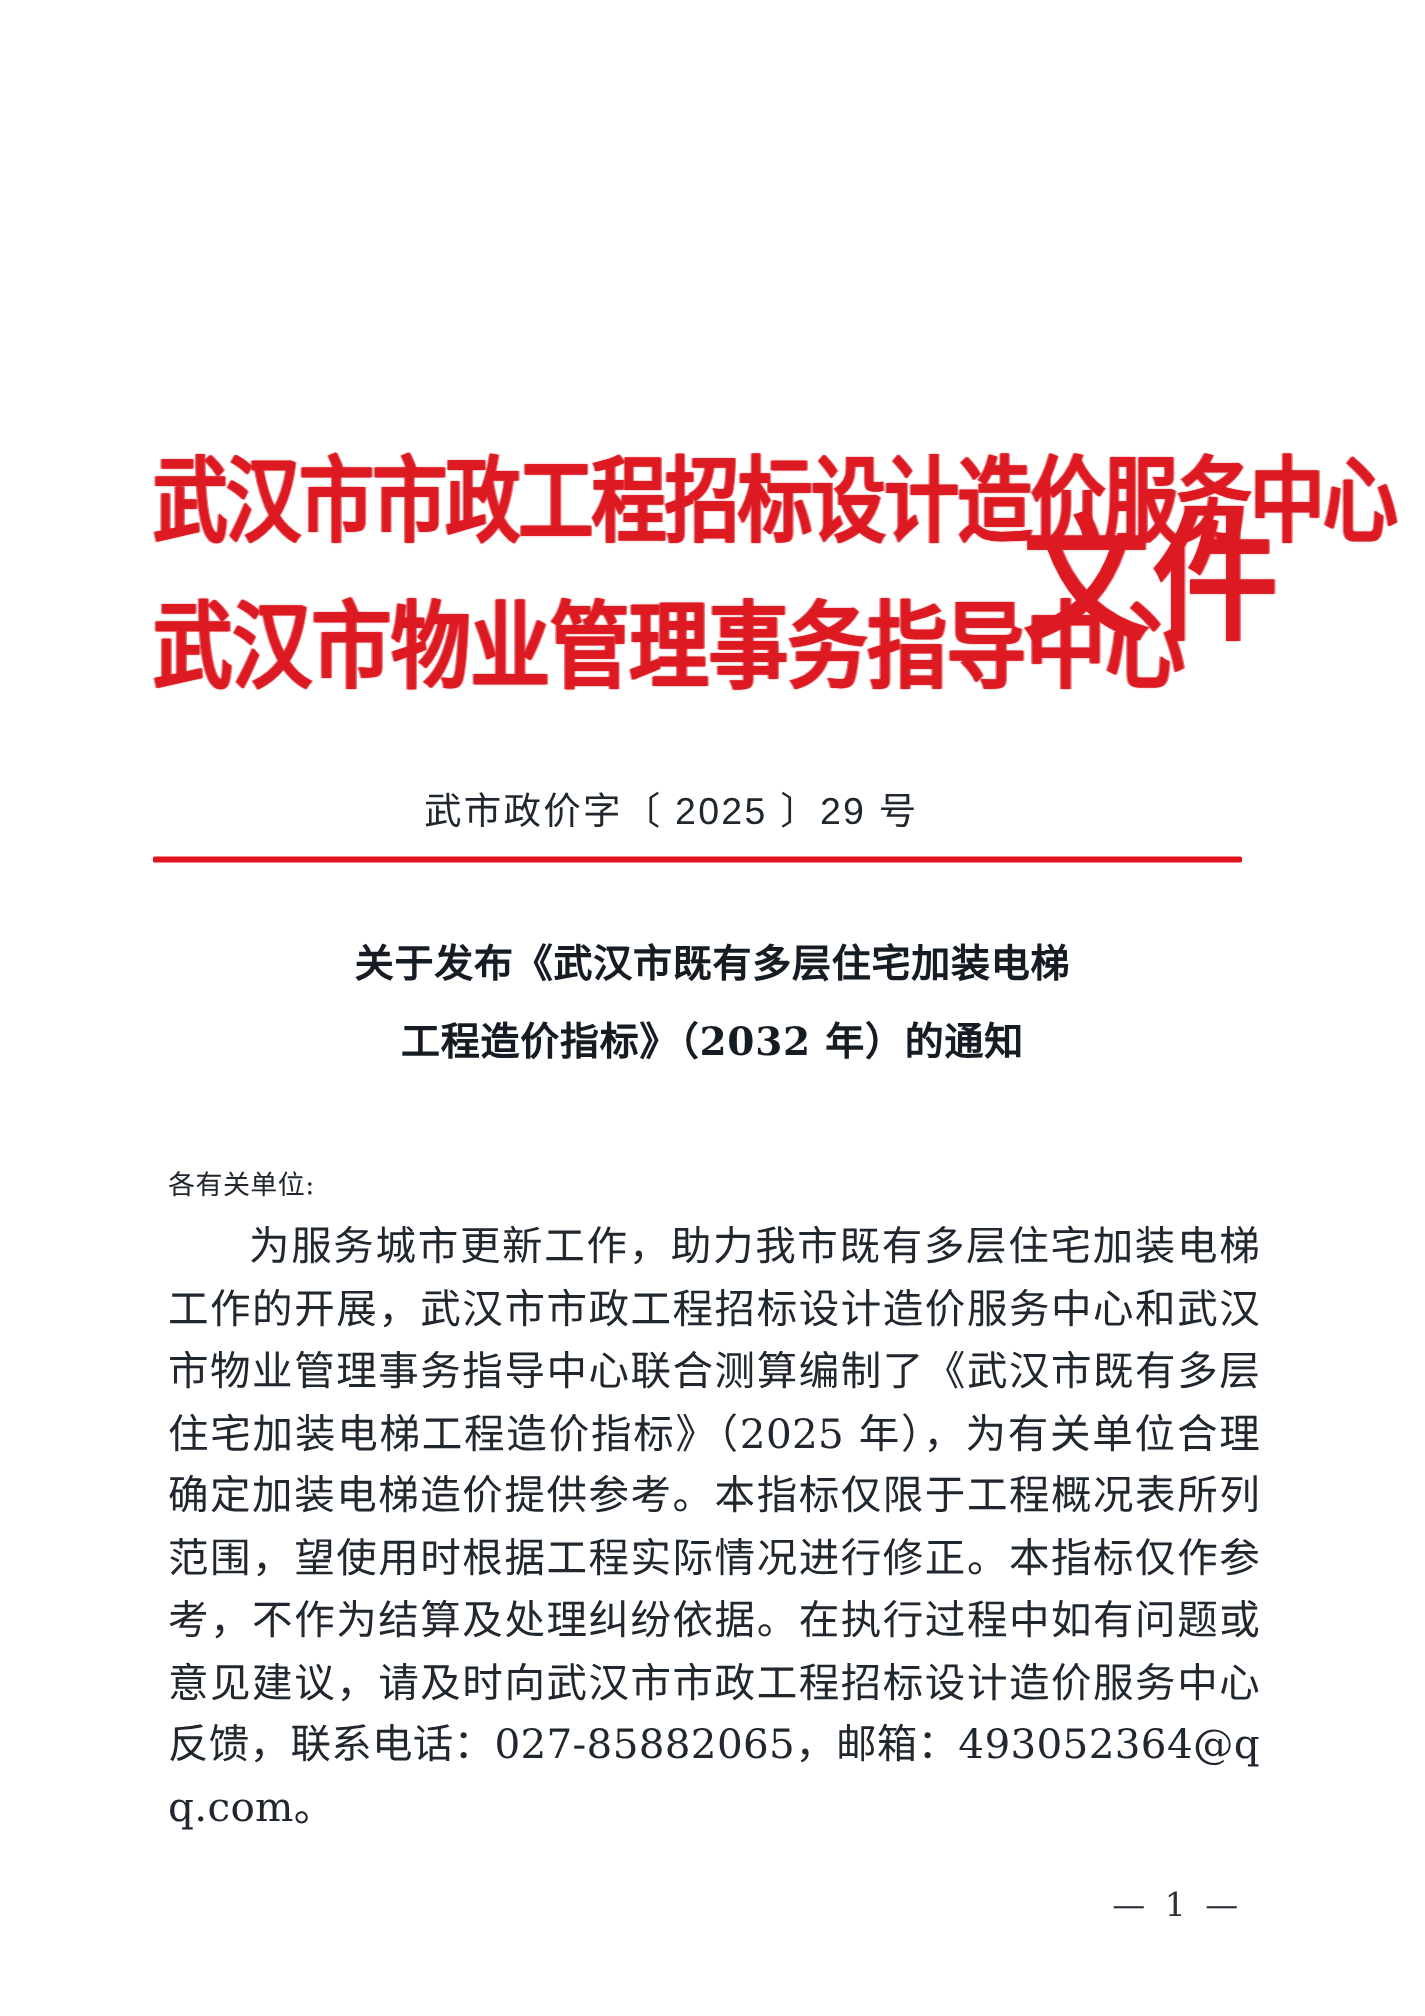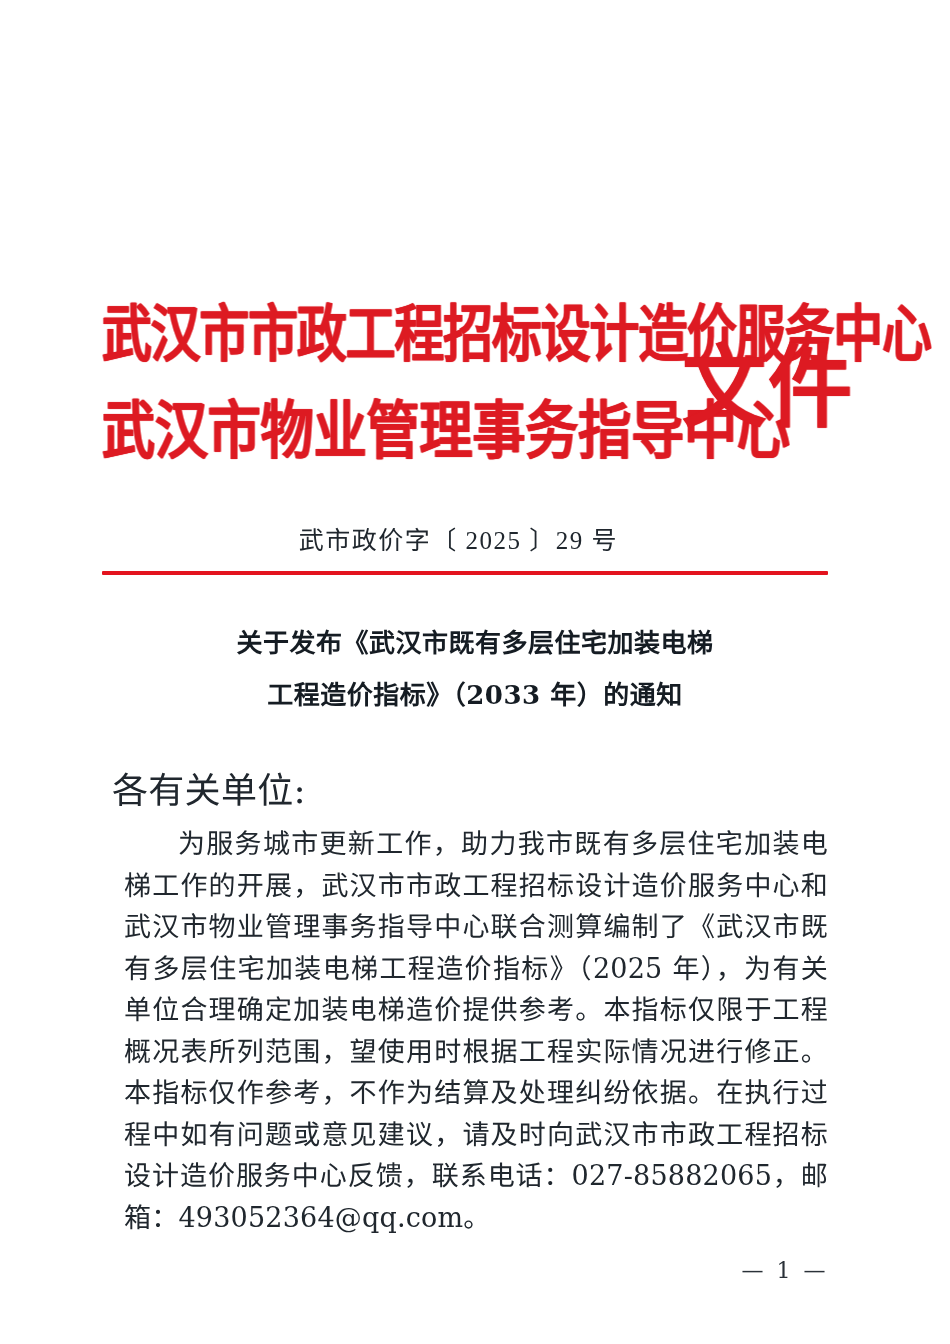--- a/index.html
+++ b/index.html
@@ -92,27 +92,26 @@
       1px 0 0 rgba(221, 26, 34, 0.5);
   }
 
   
   .doc-number {
     position: absolute;
     left: 0;
     top: 524px;
     width: 895px;
     text-align: center;
-    font-family: Liberation Serif, serif;
+    font-family: Liberation Sans, sans-serif;
     font-size: 25px;
     line-height: 34px;
     color: #20272e;
     letter-spacing: 1.5px;
     white-space: pre;
-    margin-left: 11px;
   }
 
   
   .red-rule {
     position: absolute;
     left: 102px;
     top: 571px;
     width: 726px;
     height: 4px;
     background: #e3131e;
@@ -142,37 +141,37 @@
   
   .body-wrap {
     position: absolute;
     left: 112px;
     top: 770px;
     width: 728px;
   }
 
   .salutation {
     font-family: "DejaVu Serif", "Liberation Serif", serif;
-    font-size: 36px;
+    font-size: 18px;
     line-height: 41px;
     letter-spacing: 0.3px;
     color: #20272e;
     white-space: nowrap;
   }
 
   .body-par {
     font-family: "DejaVu Serif", "Liberation Serif", serif;
     font-size: 27px;
     line-height: 41.5px;
     letter-spacing: 0.2px;
     color: #20272e;
     text-align: justify;
     text-align-last: left;
     text-indent: 54px;
-    margin: 12px;
+    margin: 0;
     word-break: break-all;
   }
 
   
   .page-foot {
     position: absolute;
     left: 0;
     top: 1258px;
     width: 950px;
     text-align: center;
@@ -200,21 +199,21 @@
     </div>
     <div class="lh-wenjian">文件</div>
   </div>
 
   <div class="doc-number">武市政价字〔 2025 〕29 号</div>
 
   <div class="red-rule"></div>
 
   <div class="doc-title">
     <span class="tl">关于发布《武汉市既有多层住宅加装电梯</span>
-    <span class="tl">工程造价指标》（2033 年）的通知</span>
+    <span class="tl">工程造价指标》（2032 年）的通知</span>
   </div>
 
   <div class="body-wrap">
     <div class="salutation">各有关单位:</div>
     <p class="body-par">为服务城市更新工作，助力我市既有多层住宅加装电梯工作的开展，武汉市市政工程招标设计造价服务中心和武汉市物业管理事务指导中心联合测算编制了《武汉市既有多层住宅加装电梯工程造价指标》（2025 年），为有关单位合理确定加装电梯造价提供参考。本指标仅限于工程概况表所列范围，望使用时根据工程实际情况进行修正。本指标仅作参考，不作为结算及处理纠纷依据。在执行过程中如有问题或意见建议，请及时向武汉市市政工程招标设计造价服务中心反馈，联系电话：027-85882065，邮箱：493052364@qq.com。</p>
   </div>
 
   <div class="page-foot">
     <span class="pf-inner">— 1 —</span>
   </div>

